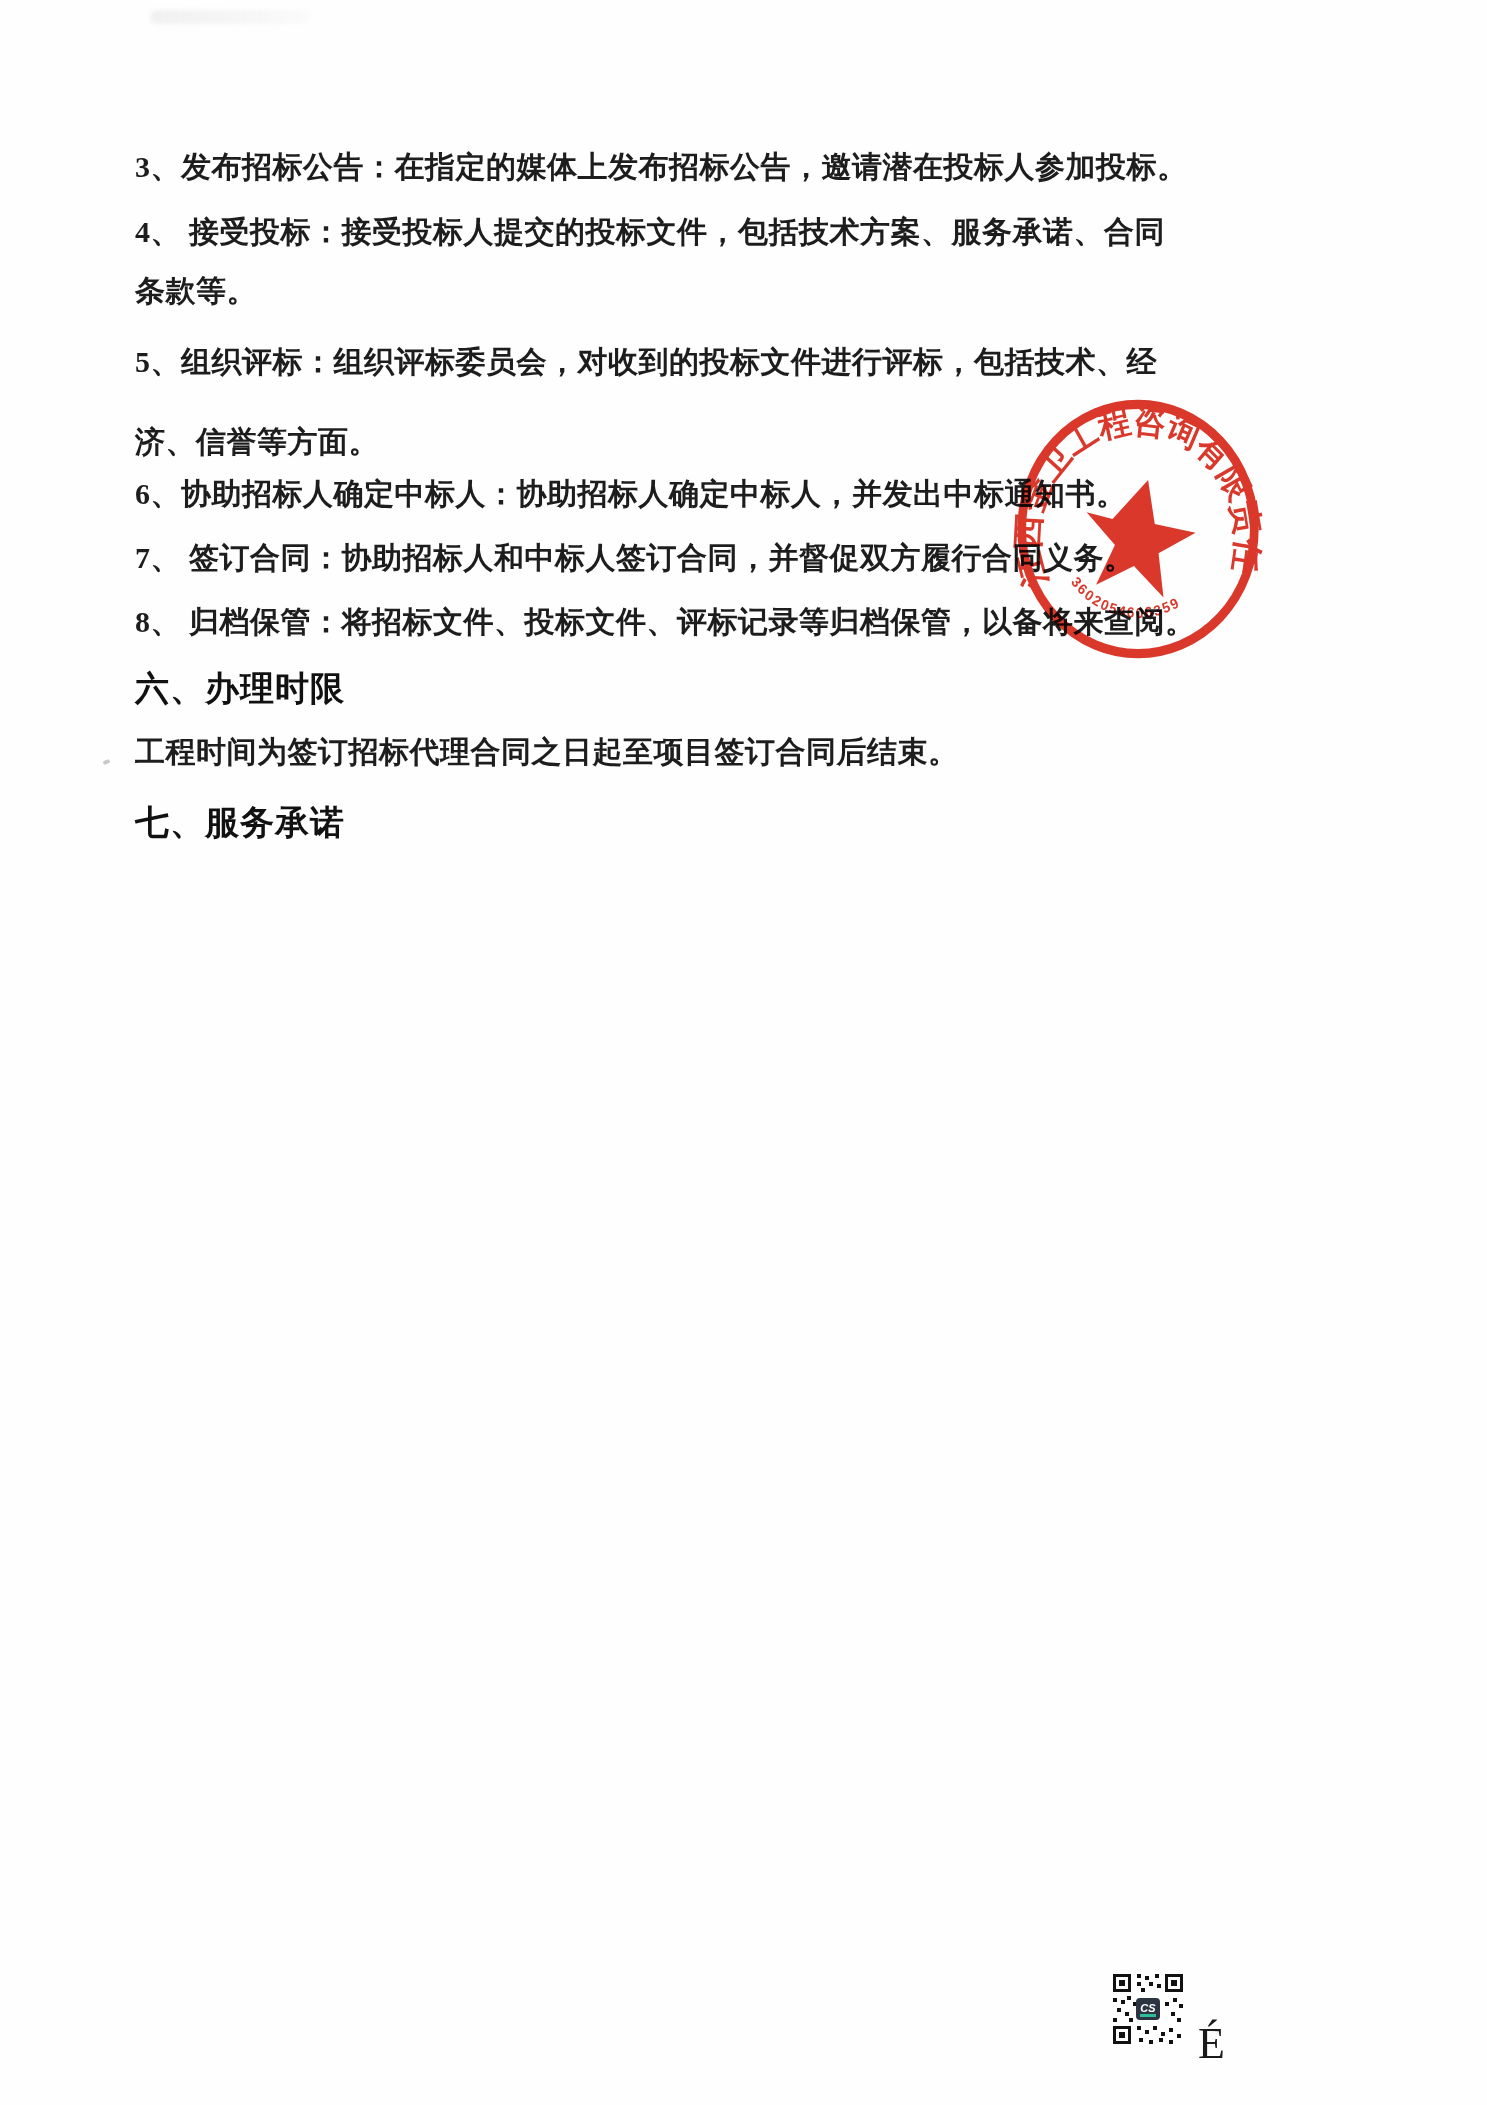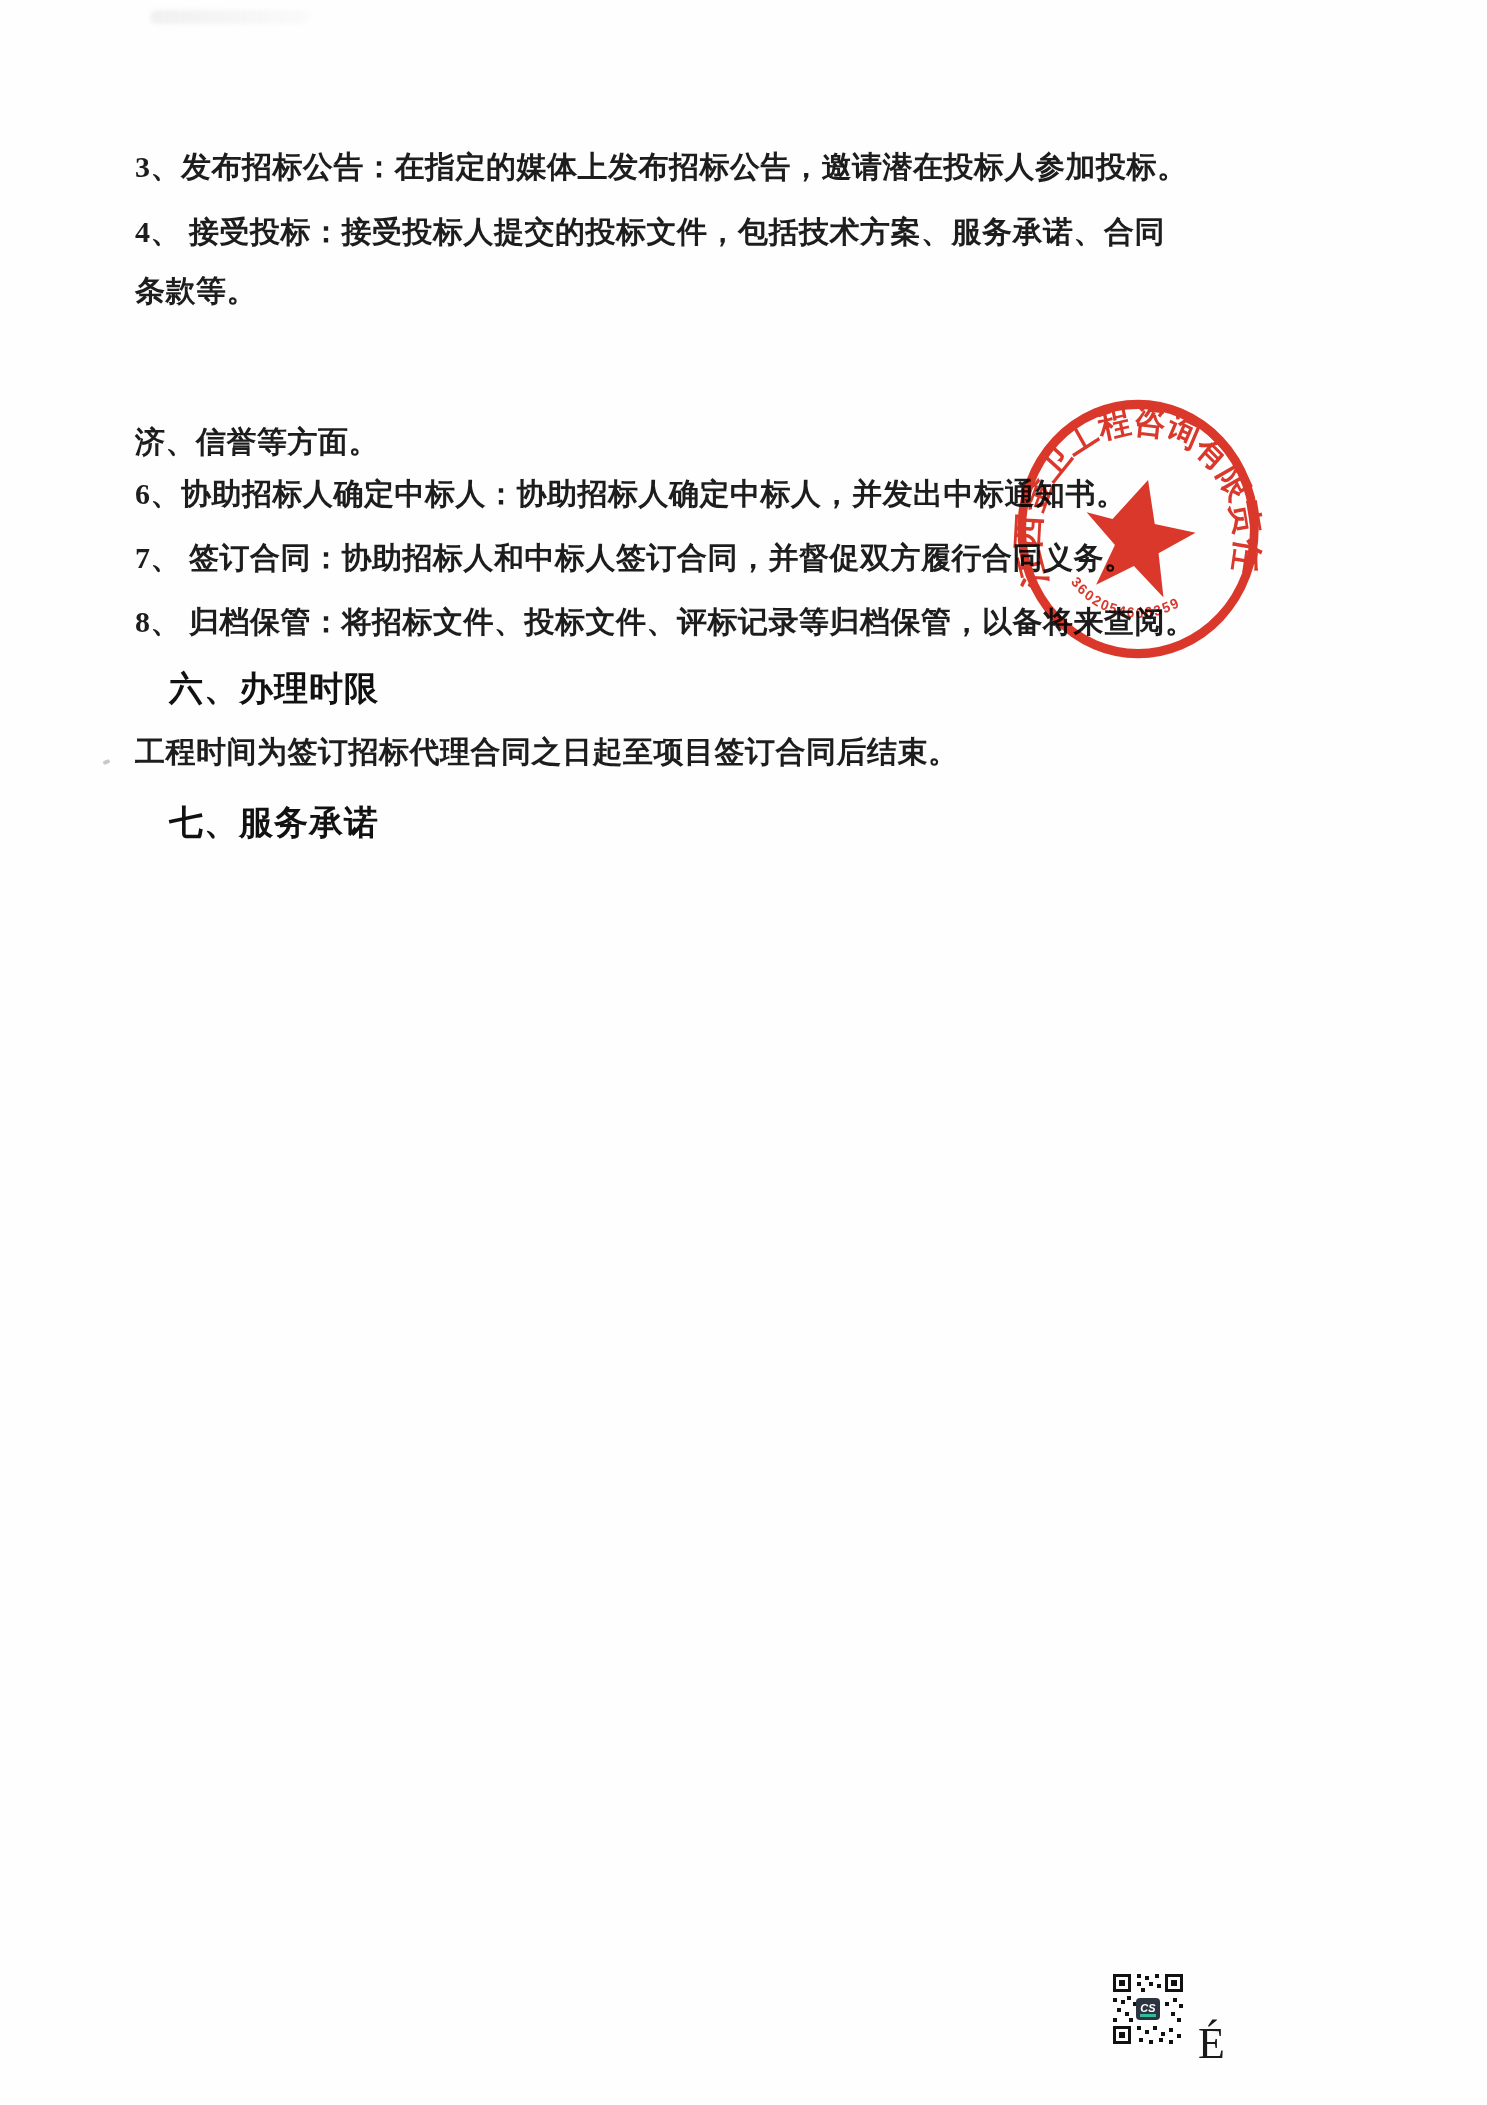--- a/index.html
+++ b/index.html
@@ -10,21 +10,21 @@
   }
   .page{position:absolute;inset:0;background:#fefefe;}
   
   .ln{
     position:absolute;left:135px;white-space:nowrap;
     font-size:30px;font-weight:600;color:#1d1d1d;
     letter-spacing:0.5px;
   }
   .hd{
     font-family:Liberation Serif, serif;
-    font-weight:700;color:#111;letter-spacing:1px;font-size:34px;margin-left:34px;
+    font-weight:700;color:#111;letter-spacing:1px;font-size:34px;
   }
   
   .stamp{
     position:absolute;left:1012px;top:394px;width:252px;height:270px;
     mix-blend-mode:multiply;opacity:0.93;
   }
   .stamp svg{width:100%;height:100%;}
   
   .qr{position:absolute;left:1113px;top:1974px;width:70px;height:70px;font-style:italic;}
   .e-mark{
@@ -44,20 +44,21 @@
 </head>
 <body>
 
 <div class="page">
 
   <div class="smudge"></div>
 
   <div class="ln" style="top:147px">3、发布招标公告：在指定的媒体上发布招标公告，邀请潜在投标人参加投标。</div>
   <div class="ln" style="top:212px">4、 接受投标：接受投标人提交的投标文件，包括技术方案、服务承诺、合同</div>
   <div class="ln" style="top:271px">条款等。</div>
+  <div class="ln" style="top:342px">5、组织评标：组织评标委员会，对收到的投标文件进行评标，包括技术、经</div>
   <div class="ln" style="top:422px">济、信誉等方面。</div>
   <div class="ln" style="top:474px">6、协助招标人确定中标人：协助招标人确定中标人，并发出中标通知书。</div>
   <div class="ln" style="top:538px">7、 签订合同：协助招标人和中标人签订合同，并督促双方履行合同义务。</div>
   <div class="ln" style="top:602px">8、 归档保管：将招标文件、投标文件、评标记录等归档保管，以备将来查阅。</div>
   <div class="ln hd" style="top:666px">六、办理时限</div>
   <div class="ln" style="top:732px">工程时间为签订招标代理合同之日起至项目签订合同后结束。</div>
   <div class="ln hd" style="top:800px">七、服务承诺</div>
 
   <div class="artifact"></div>
 

